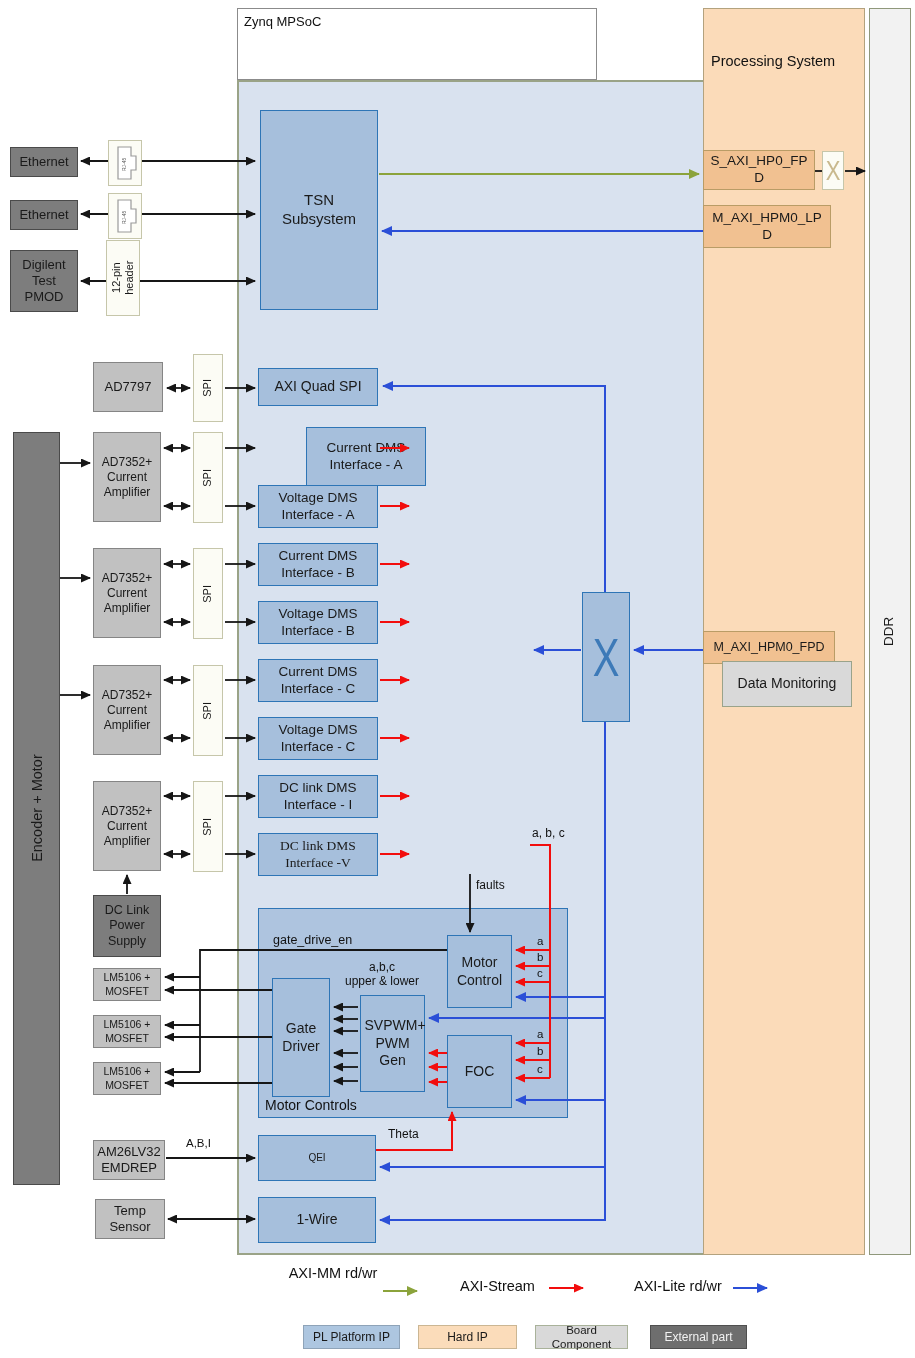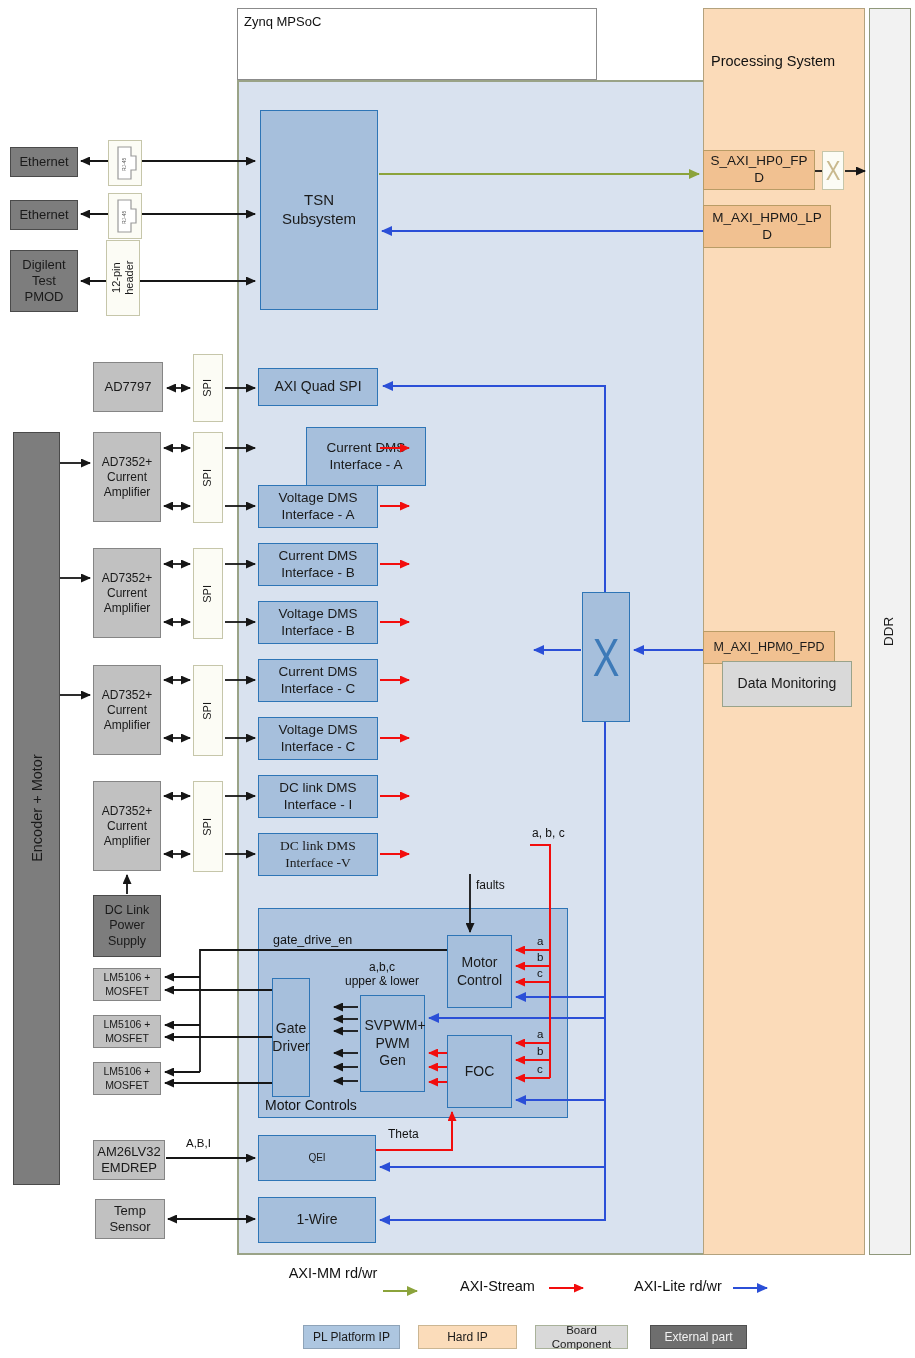--- a/index.html
+++ b/index.html
@@ -154,21 +154,21 @@
     </div>
 
 
   <div class="box blue" style="left:582px;top:592px;width:48px;height:130px;">
     <span style="font-size:40px;font-weight:300;color:#3d7ab8;transform:scaleY(1.35);">X</span>
   </div>
 
   <div class="box container-blue" style="left:258px;top:908px;width:310px;height:210px;">
     <div class="lbl" style="left:6px;bottom:3px;top:auto;font-size:14px;position:absolute;">Motor Controls</div>
   </div>
-  <div class="box blue" style="left:272px;top:978px;width:38px;height:119px;font-size:14px;">
+  <div class="box blue" style="left:272px;top:978px;width:58px;height:119px;font-size:14px;">
       <span>Gate Driver</span>
     </div>
   <div class="box blue" style="left:360px;top:995px;width:65px;height:97px;font-size:14px;">
       <span style="width:56px;">SVPWM+ PWM Gen</span>
     </div>
   <div class="box blue" style="left:447px;top:935px;width:65px;height:73px;font-size:14px;">
       <span>Motor Control</span>
     </div>
   <div class="box blue" style="left:447px;top:1035px;width:65px;height:73px;font-size:14px;">
       <span>FOC</span>

